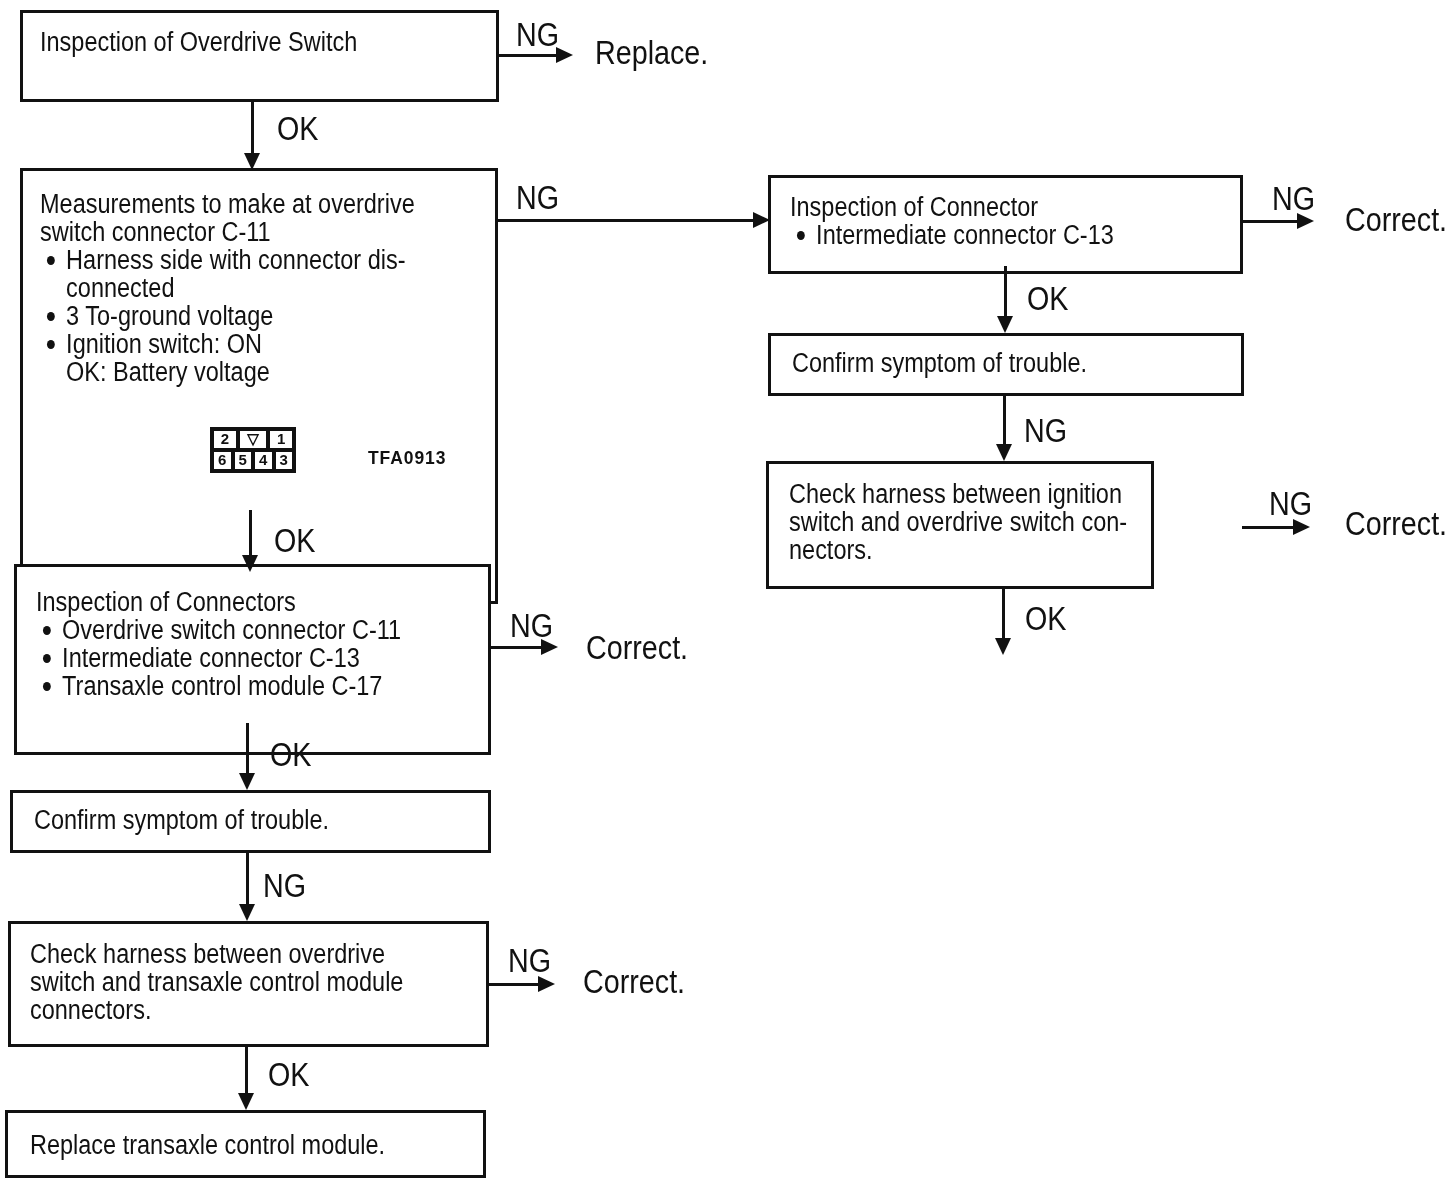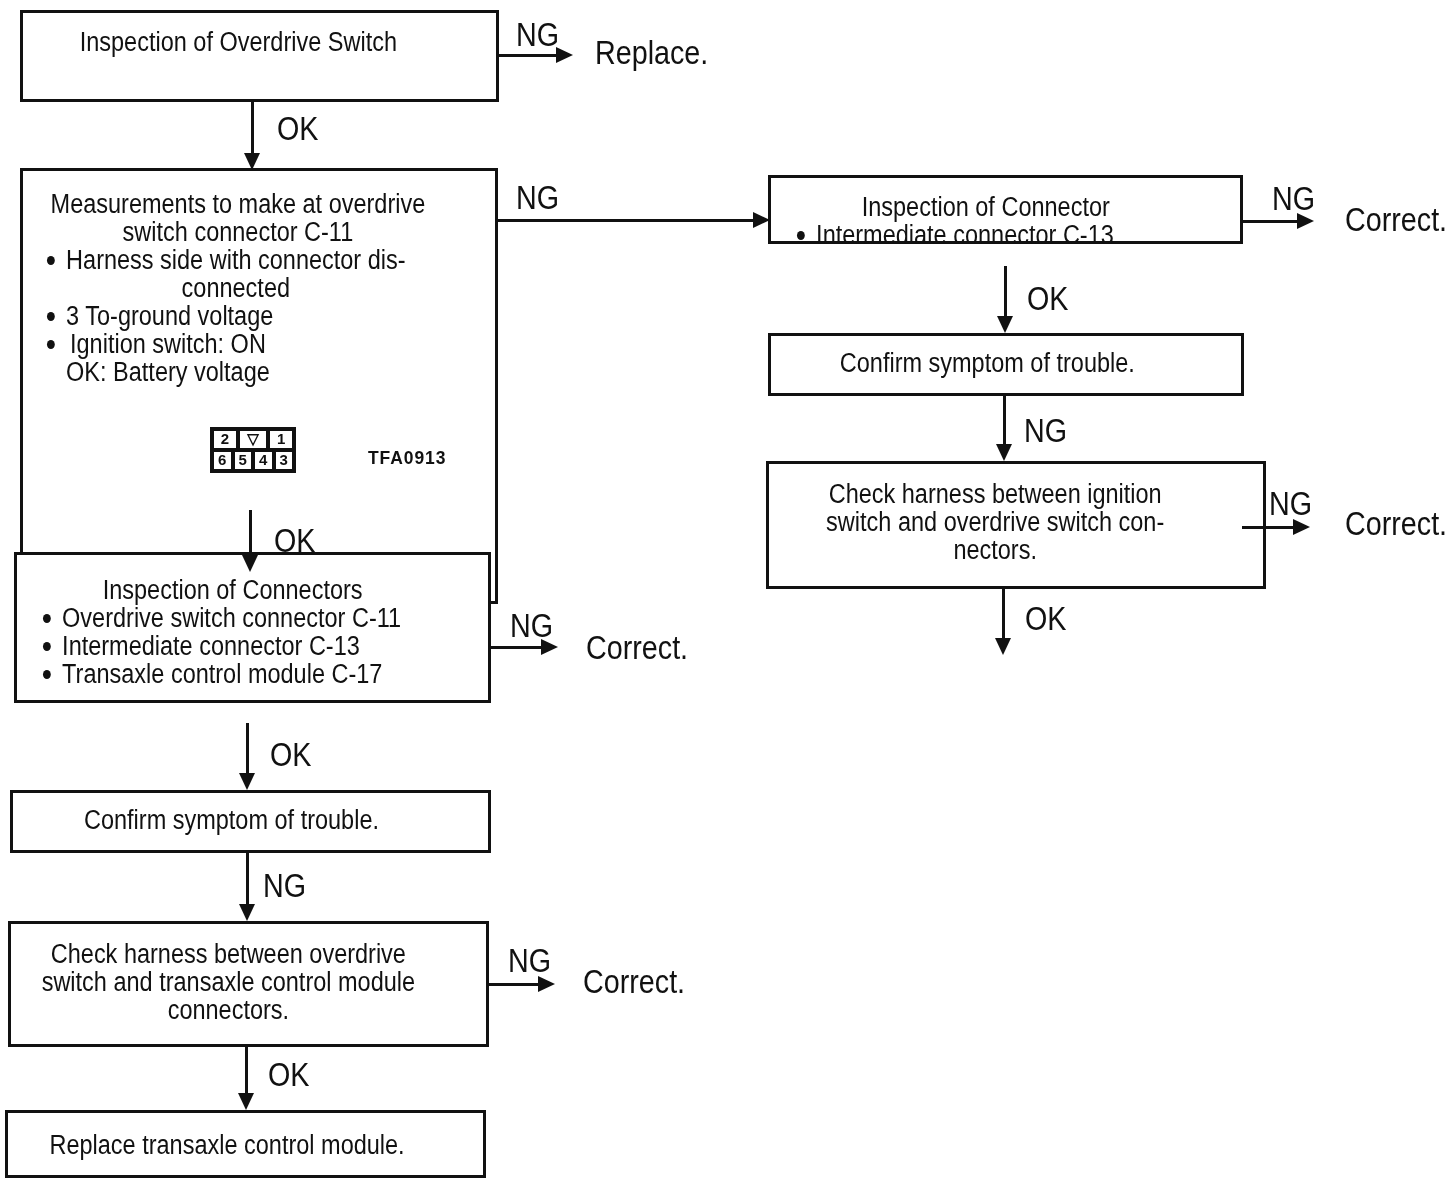--- a/index.html
+++ b/index.html
@@ -1,18 +1,18 @@
 <!DOCTYPE html>
 <html><head>
 <meta charset="utf-8">
 <style>
   html,body{margin:0;padding:0;background:#fff;}
   .canvas{position:relative;width:1456px;height:1186px;background:#ffffff;
           font-family:"Liberation Sans",sans-serif;color:#111;overflow:hidden;}
-  .box{position:absolute;border:3px solid #111;background:#fff;box-sizing:border-box;text-align:center;}
+  .box{position:absolute;border:3px solid #111;background:#fff;box-sizing:border-box;}
   .btxt{font-size:27px;line-height:28px;color:#111;transform:scaleX(0.87);
         transform-origin:0 0;white-space:nowrap;}
   .ln{display:block;white-space:nowrap;}
   .brow{display:flex;}
   .dot{flex:none;width:9px;height:9px;border-radius:50%;background:#111;margin:10px 13px 0 8px;}
   .hline{position:absolute;height:3px;background:#111;}
   .vline{position:absolute;width:3px;background:#111;}
   .ah-r{position:absolute;width:0;height:0;border-top:8px solid transparent;
         border-bottom:8px solid transparent;border-left:17px solid #111;}
   .ah-d{position:absolute;width:0;height:0;border-left:8px solid transparent;
@@ -73,21 +73,21 @@
     </div>
     <div class="prow">
       <span class="pin">6</span>
       <span class="pin">5</span>
       <span class="pin">4</span>
       <span class="pin">3</span>
     </div>
   </div>
   <div class="figcode">TFA0913</div>
 
-  <div class="box" style="left:14px;top:552px;width:477px;height:151px">
+  <div class="box" style="left:14px;top:564px;width:477px;height:191px">
     <div class="btxt" style="margin:21px 0 0 19px">
       <span class="ln">Inspection of Connectors</span>
       <div class="brow">
         <span class="dot"></span>
         <span class="ln">Overdrive switch connector C-11</span>
       </div>
       <div class="brow">
         <span class="dot"></span>
         <span class="ln">Intermediate connector C-13</span>
       </div>
@@ -111,37 +111,37 @@
   </div>
 
   <div class="box" style="left:8px;top:921px;width:481px;height:126px">
     <div class="btxt" style="margin:16px 0 0 19px">
       <span class="ln">Check harness between overdrive</span>
       <span class="ln">switch and transaxle control module</span>
       <span class="ln">connectors.</span>
     </div>
   </div>
 
-  <div class="box" style="left:768px;top:175px;width:475px;height:69px">
+  <div class="box" style="left:768px;top:175px;width:475px;height:99px">
     <div class="btxt" style="margin:15px 0 0 19px">
       <span class="ln">Inspection of Connector</span>
       <div class="brow">
         <span class="dot"></span>
         <span class="ln">Intermediate connector C-13</span>
       </div>
     </div>
   </div>
 
   <div class="box" style="left:768px;top:333px;width:476px;height:63px">
     <div class="btxt" style="margin:13px 0 0 21px">
       <span class="ln">Confirm symptom of trouble.</span>
     </div>
   </div>
 
-  <div class="box" style="left:766px;top:461px;width:500px;height:128px">
+  <div class="box" style="left:766px;top:461px;width:388px;height:128px">
     <div class="btxt" style="margin:16px 0 0 20px">
       <span class="ln">Check harness between ignition</span>
       <span class="ln">switch and overdrive switch con-</span>
       <span class="ln">nectors.</span>
     </div>
   </div>
 
 
   <div class="hline" style="left:499px;top:54px;width:59px"></div>
   <div class="ah-r" style="left:556px;top:47px"></div>

